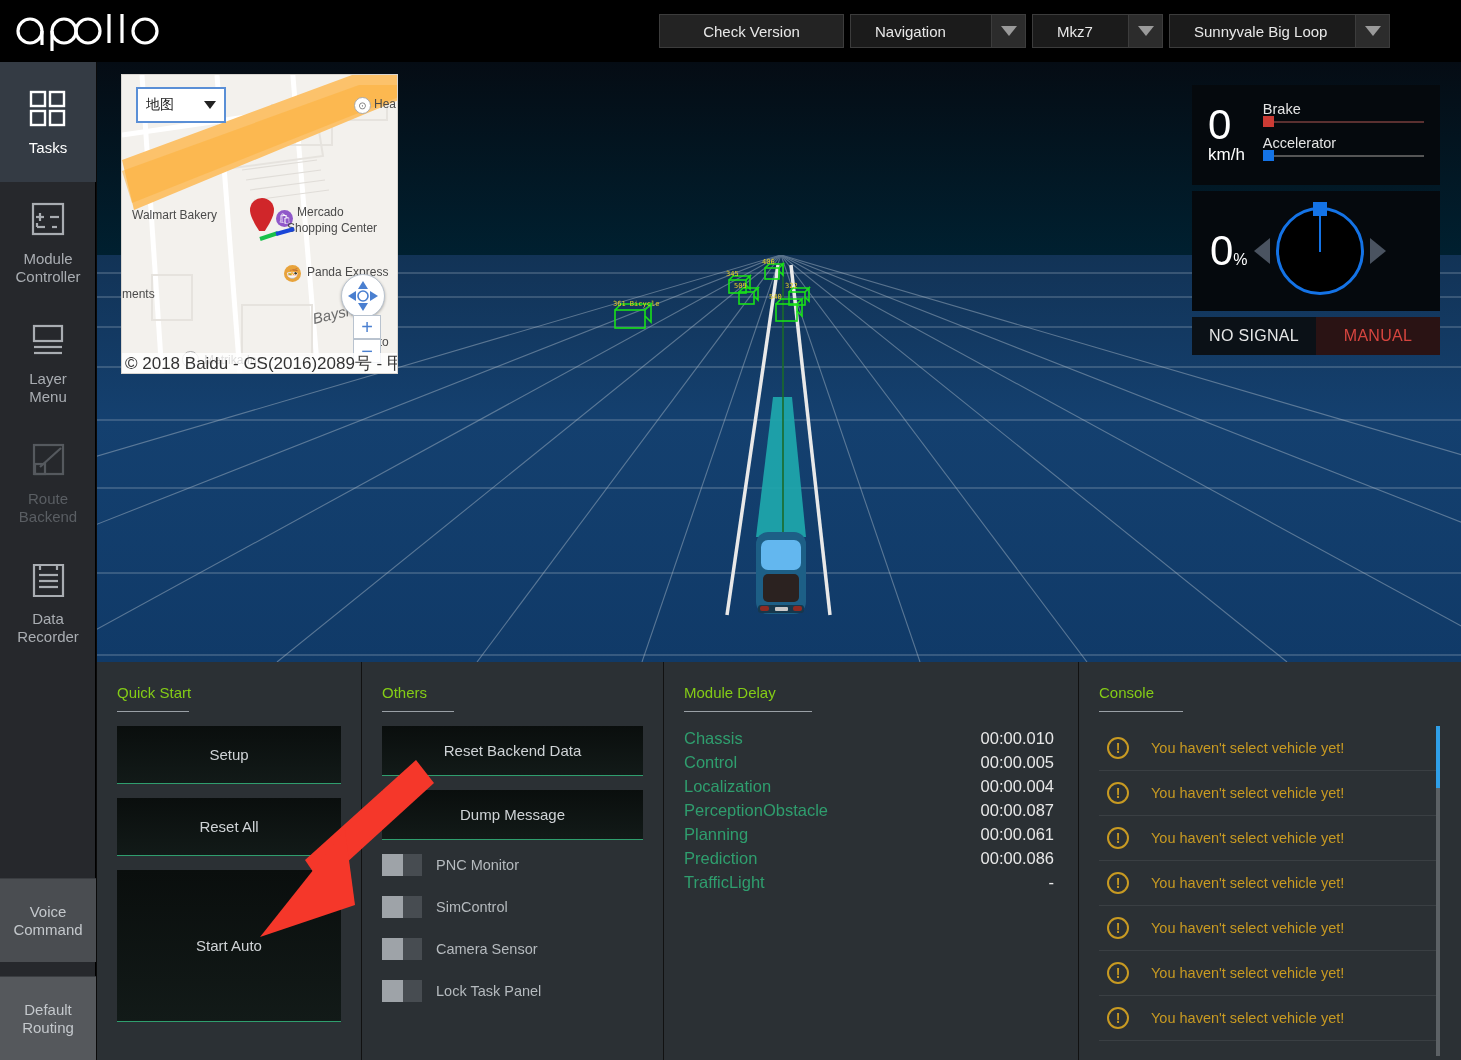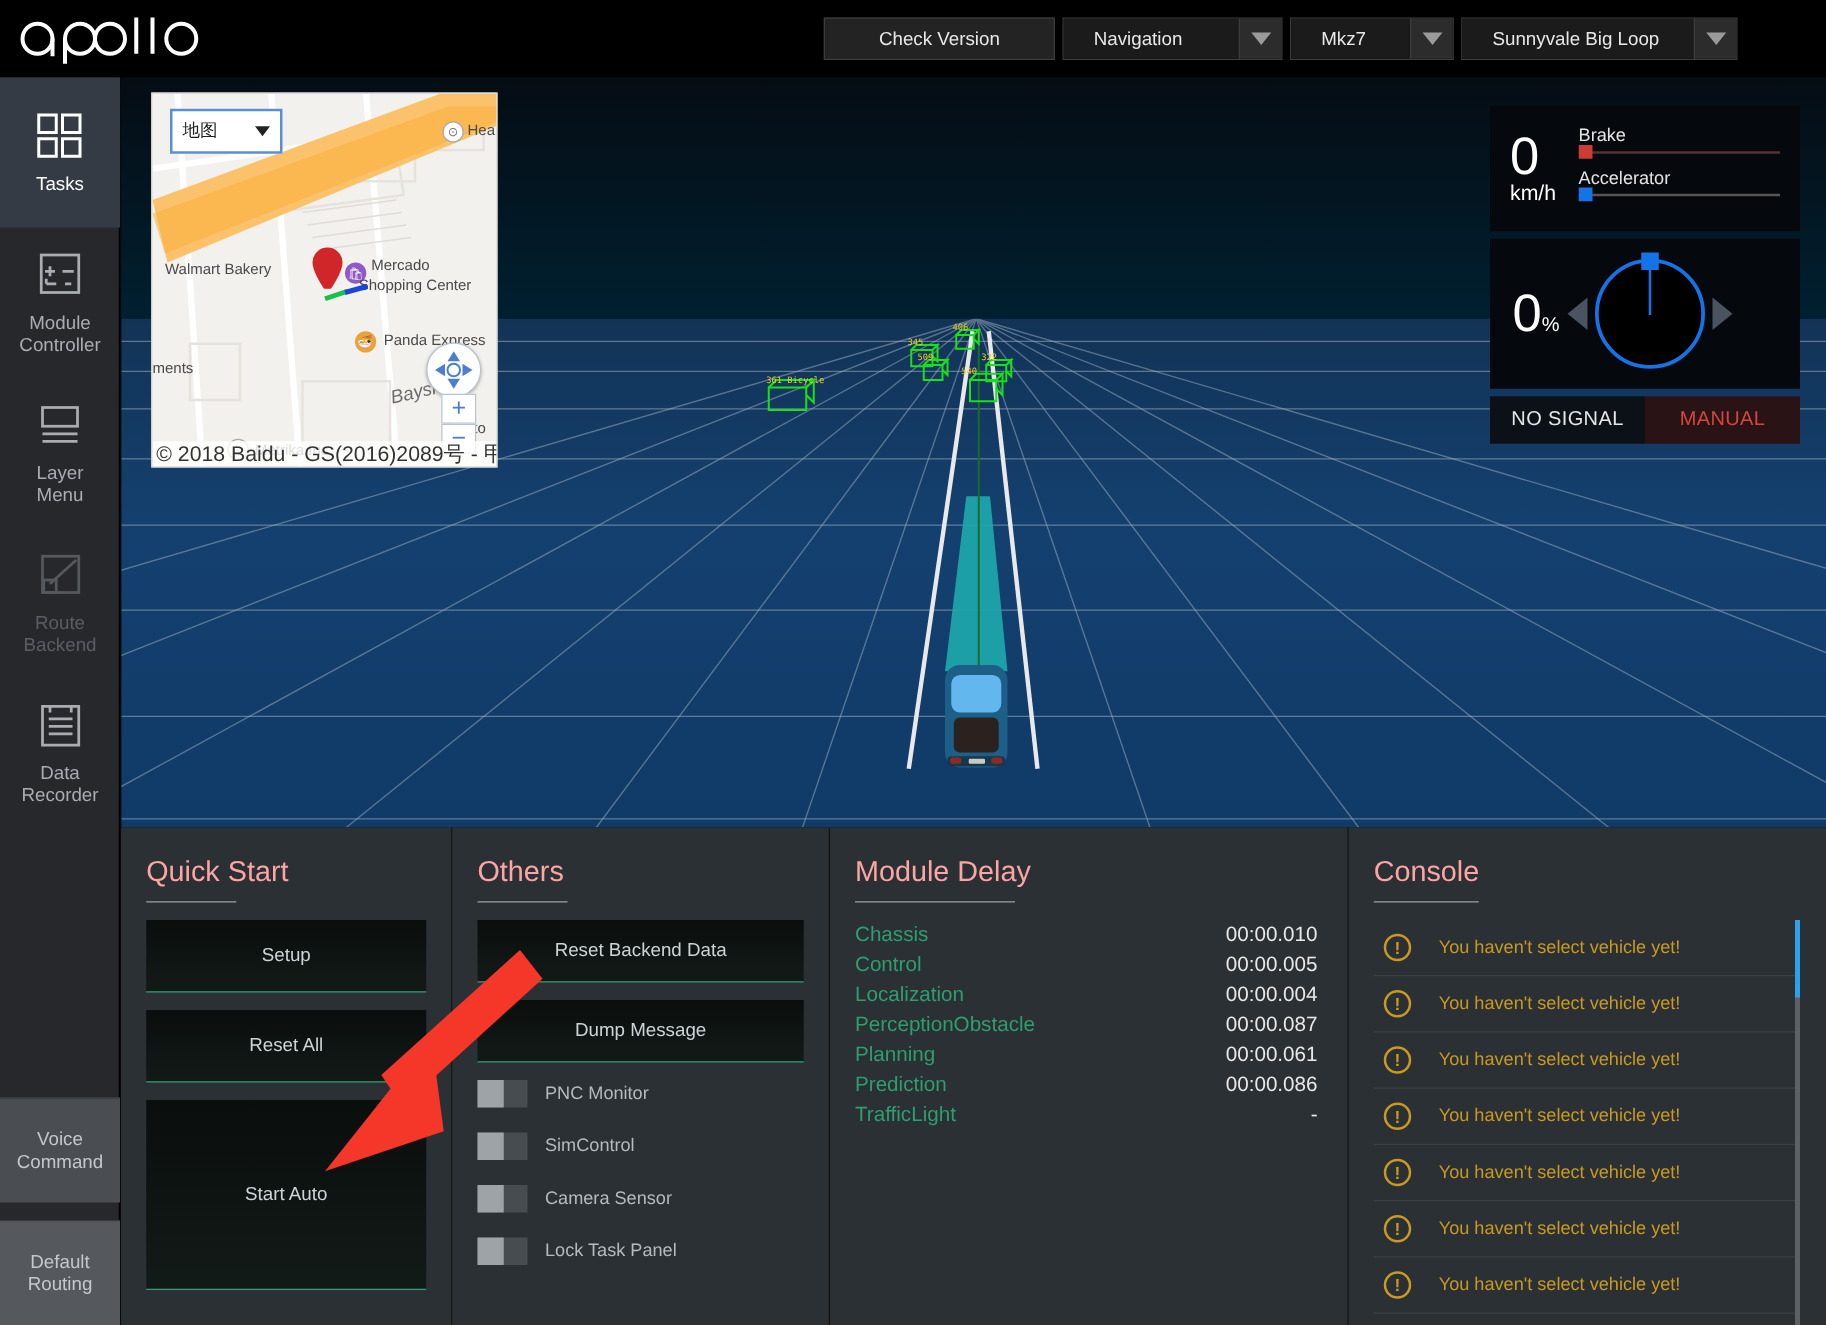--- a/index.html
+++ b/index.html
@@ -176,21 +176,21 @@
   
   .bottom {
     position:absolute; left:97px; top:662px; width:1364px; height:398px;
     display:flex; background:#2b3034;
   }
   .panel { background:#2b3034; border-right:1px solid #111; padding: 22px 20px 0 20px; position:relative; }
   .p-quick { width:265px; }
   .p-others { width:302px; }
   .p-delay  { width:415px; }
   .p-console{ width:381px; border-right:none; }
-  .p-title { color:#fca5a5; font-size:23px; font-weight:400; }
+  .p-title { color:#84cc16; font-size:15px; font-weight:400; }
   .p-rule { width:72px; height:1px; background:#9aa0a6; margin-top:10px; margin-bottom:14px; }
 
   .qbtn {
     position:relative; width:100%; background: linear-gradient(#0a0e0d, #121a18);
     border-bottom: 1.5px solid #2f9e6e;
     color:#cfd3d6; font-size:15px;
     display:flex; align-items:center; justify-content:center;
     cursor:pointer; margin-bottom: 14px;
   }
   .qbtn.h1 { height: 58px; }

